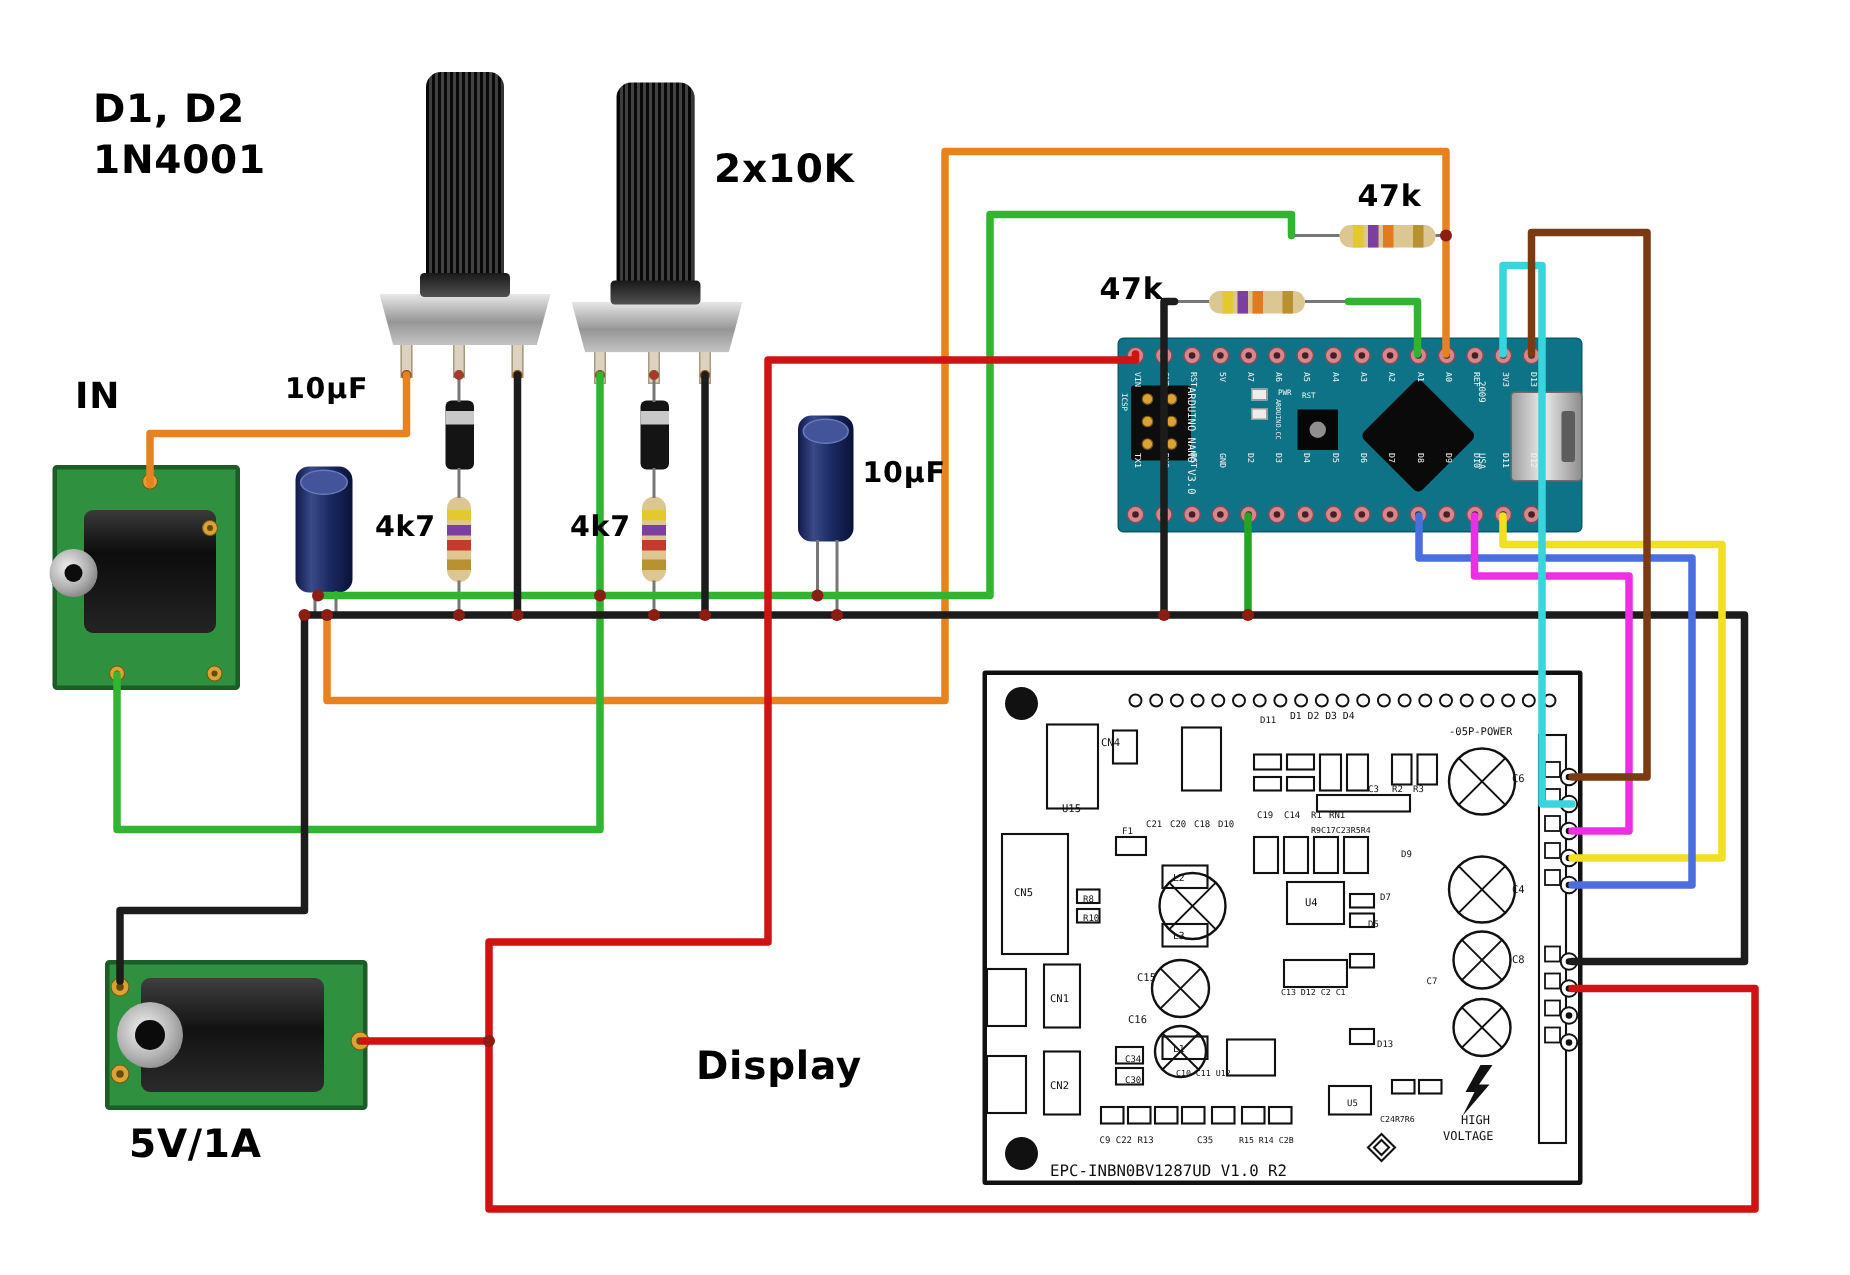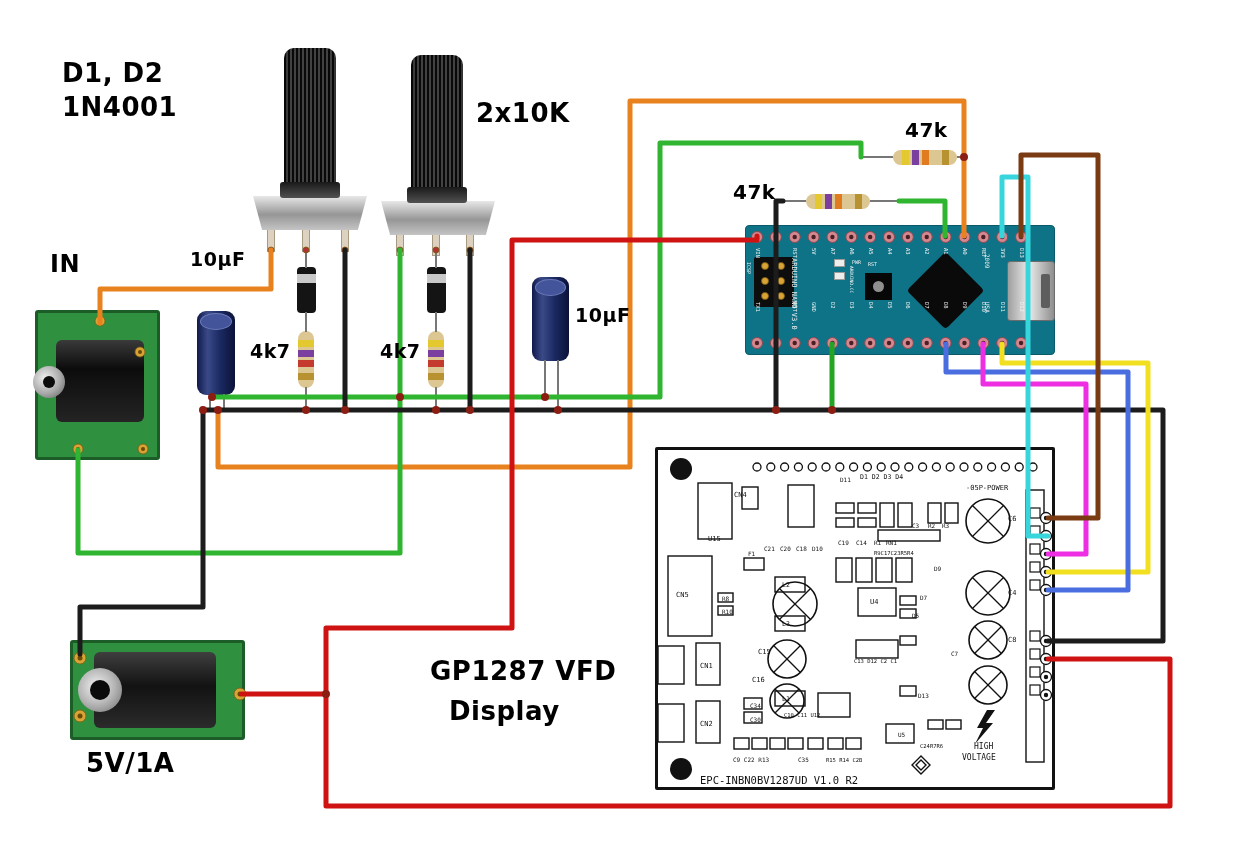--- a/index.html
+++ b/index.html
@@ -456,16 +456,15 @@
   <div class="ann" style="left:62px;top:58px;font-size:26px">D1, D2</div>
   <div class="ann" style="left:62px;top:92px;font-size:26px">1N4001</div>
   <div class="ann" style="left:476px;top:98px;font-size:26px">2x10K</div>
   <div class="ann" style="left:905px;top:118px;font-size:20px">47k</div>
   <div class="ann" style="left:733px;top:180px;font-size:20px">47k</div>
   <div class="ann" style="left:50px;top:250px;font-size:24px">IN</div>
   <div class="ann" style="left:190px;top:248px;font-size:19px">10µF</div>
   <div class="ann" style="left:575px;top:304px;font-size:19px">10µF</div>
   <div class="ann" style="left:250px;top:340px;font-size:19px">4k7</div>
   <div class="ann" style="left:380px;top:340px;font-size:19px">4k7</div>
-  <div class="ann" style="left:430px;top:656px;font-size:26px">GP1287 VFD</div>
-  <div class="ann" style="left:449px;top:696px;font-size:26px">Display</div>
+  <div class="ann" style="left:464px;top:696px;font-size:26px">Display</div>
   <div class="ann" style="left:86px;top:748px;font-size:26px">5V/1A</div>
 </div>
 
 </body></html>

